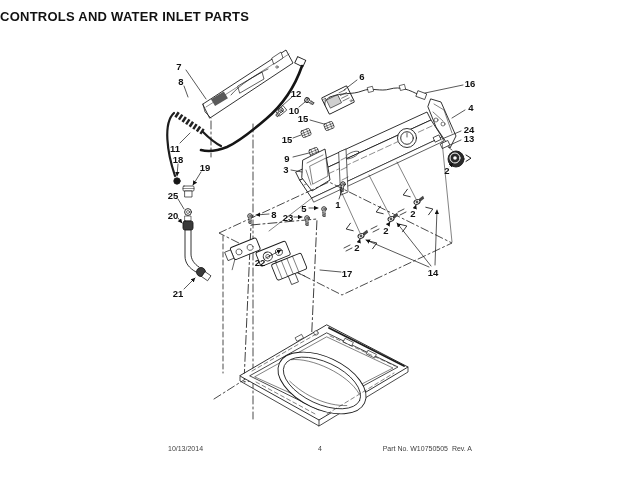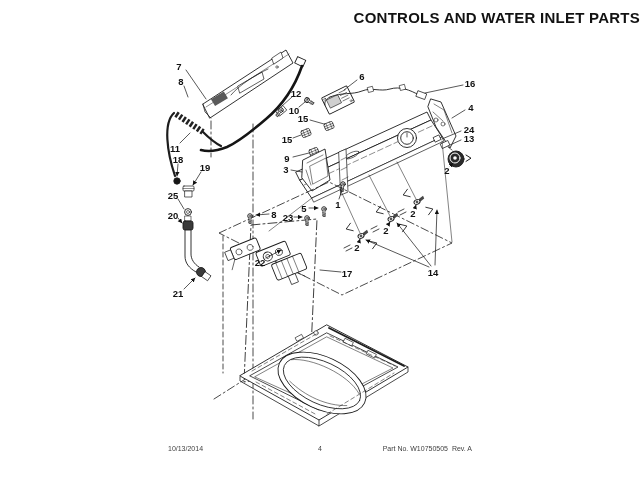--- a/index.html
+++ b/index.html
@@ -1,19 +1,19 @@
 <!DOCTYPE html>
 <html><head>
 <meta charset="utf-8">
 <style>
   html,body{margin:0;padding:0;background:#fff;}
   .page{position:relative;width:640px;height:480px;background:#fff;overflow:hidden;
         font-family:"Liberation Sans",sans-serif;color:#111;}
-  .title{position:absolute;top:9px;left:0;width:100%;text-align:right;
-         font-size:15px;font-weight:bold;letter-spacing:.25px;color:#121212;}
+  .title{position:absolute;top:9px;left:0;width:100%;text-align:left;
+         font-size:13px;font-weight:bold;letter-spacing:.25px;color:#121212;}
   .footer-date{position:absolute;top:445px;left:168px;font-size:7px;color:#3f3f3f;}
   .footer-page{position:absolute;top:445px;left:0;width:100%;text-align:center;font-size:7px;color:#3f3f3f;}
   .footer-part{position:absolute;top:445px;right:168px;font-size:7px;color:#3f3f3f;white-space:pre;}
   svg.art{position:absolute;top:0;left:0;}
   .art path,.art rect,.art circle,.art ellipse,.art line,.art polygon{
      fill:none;stroke:#1c1c1c;stroke-width:.9;stroke-linejoin:round;stroke-linecap:round;}
   .art .leader{stroke:#222;stroke-width:.75;}
   .art text{fill:#111;stroke:none;font:bold 9.5px "Liberation Sans",sans-serif;
             text-anchor:middle;dominant-baseline:central;}
 </style>

